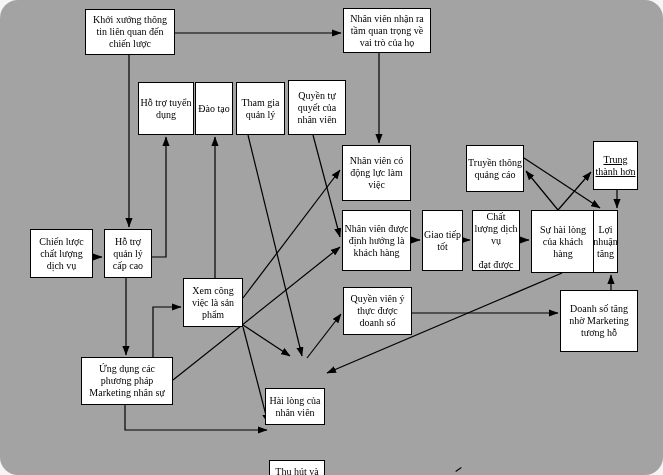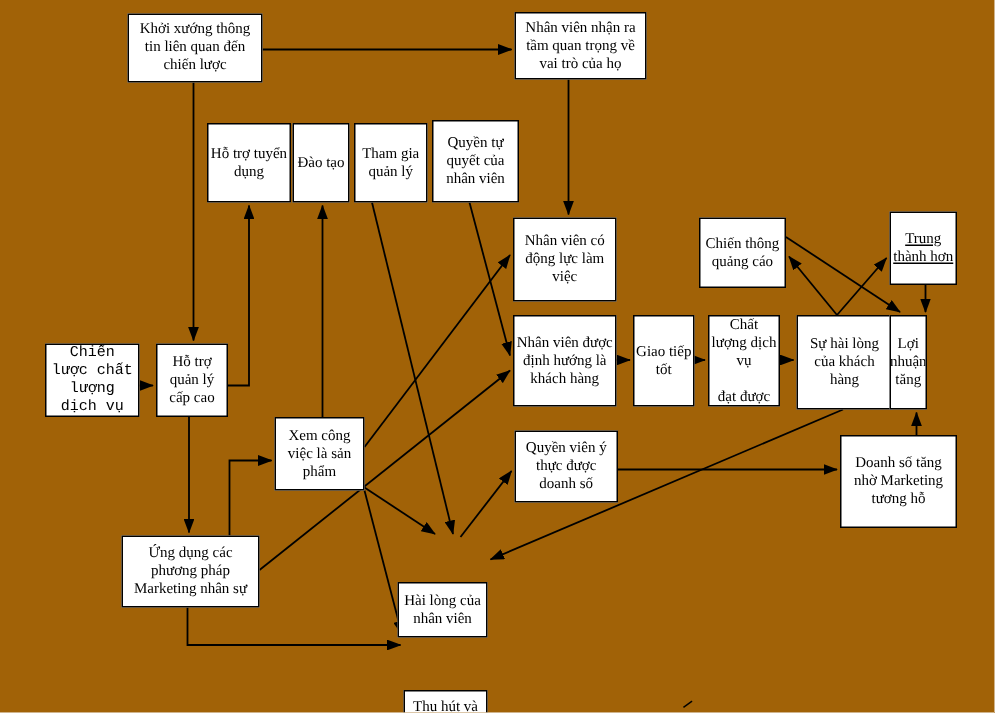--- a/index.html
+++ b/index.html
@@ -37,21 +37,21 @@
     position:absolute;
     left:455px;top:469px;
     width:7px;height:0;
     border-top:1.5px solid #000;
     transform:rotate(-35deg);
   }
 </style>
 </head>
 <body>
 
-<div id="stage" style="background: #a16207;">
+<div id="stage" style="background: #a3a3a3; border-radius: 18px;">
   <svg id="edges-svg" width="663" height="475" viewBox="0 0 663 475">
     <defs>
       <marker id="arw" viewBox="0 0 8 6" refX="7.5" refY="3" markerWidth="8" markerHeight="6" orient="auto">
         <path id="arw-path" d="M0,0 L8,3 L0,6 z" fill="#000000"></path>
       </marker>
     </defs>
   <polyline points="175,33 341,33" marker-end="url(#arw)" stroke="#000000"></polyline>
       <polyline points="129,55 129,227" marker-end="url(#arw)" stroke="#000000"></polyline>
       <polyline points="379,53 379,143" marker-end="url(#arw)" stroke="#000000"></polyline>
       <polyline points="93,257 102,257" marker-end="url(#arw)" stroke="#000000"></polyline>
@@ -82,30 +82,30 @@
       <polyline points="562,273 327,373" marker-end="url(#arw)" stroke="#000000"></polyline>
     </svg>
   <div id="nodes-layer">
       <div class="node" style="left: 85px; top: 9px; width: 90px; height: 46px;">Khởi xướng thông tin liên quan đến chiến lược</div>
       <div class="node" style="left: 343px; top: 8px; width: 88px; height: 45px;">Nhân viên nhận ra tầm quan trọng về vai trò của họ</div>
       <div class="node" style="left: 138px; top: 82px; width: 56px; height: 53px;">Hỗ trợ tuyển dụng</div>
       <div class="node" style="left: 195px; top: 82px; width: 38px; height: 53px;">Đào tạo</div>
       <div class="node" style="left: 236px; top: 82px; width: 49px; height: 53px;">Tham gia quản lý</div>
       <div class="node" style="left: 288px; top: 80px; width: 58px; height: 55px;">Quyền tự quyết của nhân viên</div>
       <div class="node" style="left: 342px; top: 145px; width: 69px; height: 56px;">Nhân viên có động lực làm việc</div>
-      <div class="node" style="left: 466px; top: 145px; width: 58px; height: 47px;">Chiến thông quảng cáo</div>
+      <div class="node" style="left: 466px; top: 145px; width: 58px; height: 47px;">Truyền thông quảng cáo</div>
       <div class="node" style="left: 593px; top: 141px; width: 45px; height: 49px; text-decoration: underline;">Trung thành hơn</div>
       <div class="node" style="left: 342px; top: 210px; width: 69px; height: 61px;">Nhân viên được định hướng là khách hàng</div>
       <div class="node" style="left: 422px; top: 210px; width: 41px; height: 61px;">Giao tiếp tốt</div>
       <div class="node" style="left: 472px; top: 210px; width: 48px; height: 61px;">Chất lượng dịch vụ
 
 đạt được</div>
       <div class="node" style="left: 531px; top: 210px; width: 64px; height: 63px;">Sự hài lòng của khách hàng</div>
       <div class="node" style="left: 593px; top: 210px; width: 25px; height: 63px;">Lợi nhuận tăng</div>
-      <div class="node" style="left: 30px; top: 229px; width: 63px; height: 49px; font-family: Liberation Mono, monospace;">Chiến lược chất lượng dịch vụ</div>
+      <div class="node" style="left: 30px; top: 229px; width: 63px; height: 49px;">Chiến lược chất lượng dịch vụ</div>
       <div class="node" style="left: 104px; top: 229px; width: 48px; height: 49px;">Hỗ trợ quản lý cấp cao</div>
       <div class="node" style="left: 183px; top: 278px; width: 60px; height: 49px;">Xem công việc là sản phẩm</div>
       <div class="node" style="left: 343px; top: 287px; width: 69px; height: 48px;">Quyền viên ý thực được doanh số</div>
       <div class="node" style="left: 560px; top: 290px; width: 78px; height: 62px;">Doanh số tăng nhờ Marketing tương hỗ</div>
       <div class="node" style="left: 81px; top: 357px; width: 92px; height: 48px;">Ứng dụng các phương pháp Marketing nhân sự</div>
       <div class="node" style="left: 265px; top: 343px; width: 60px; height: 37px; margin-top: 45px;">Hài lòng của nhân viên</div>
       <div class="node" style="left: 269px; top: 412px; width: 56px; height: 48px; margin-top: 48px;">Thu hút và giữ được nhân viên</div>
     </div>
   <div class="caption-mark"></div>
 </div>

